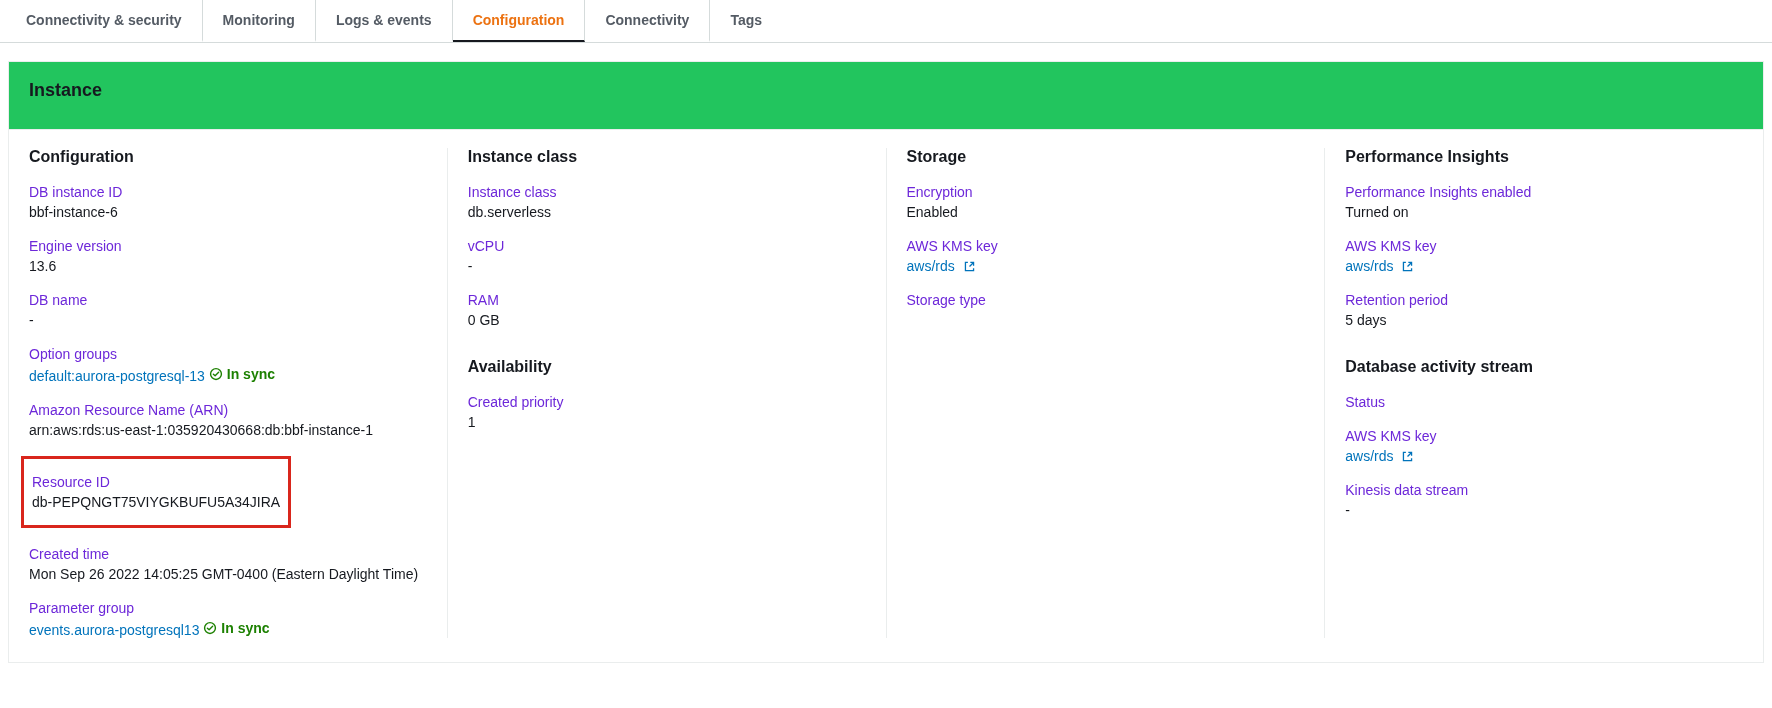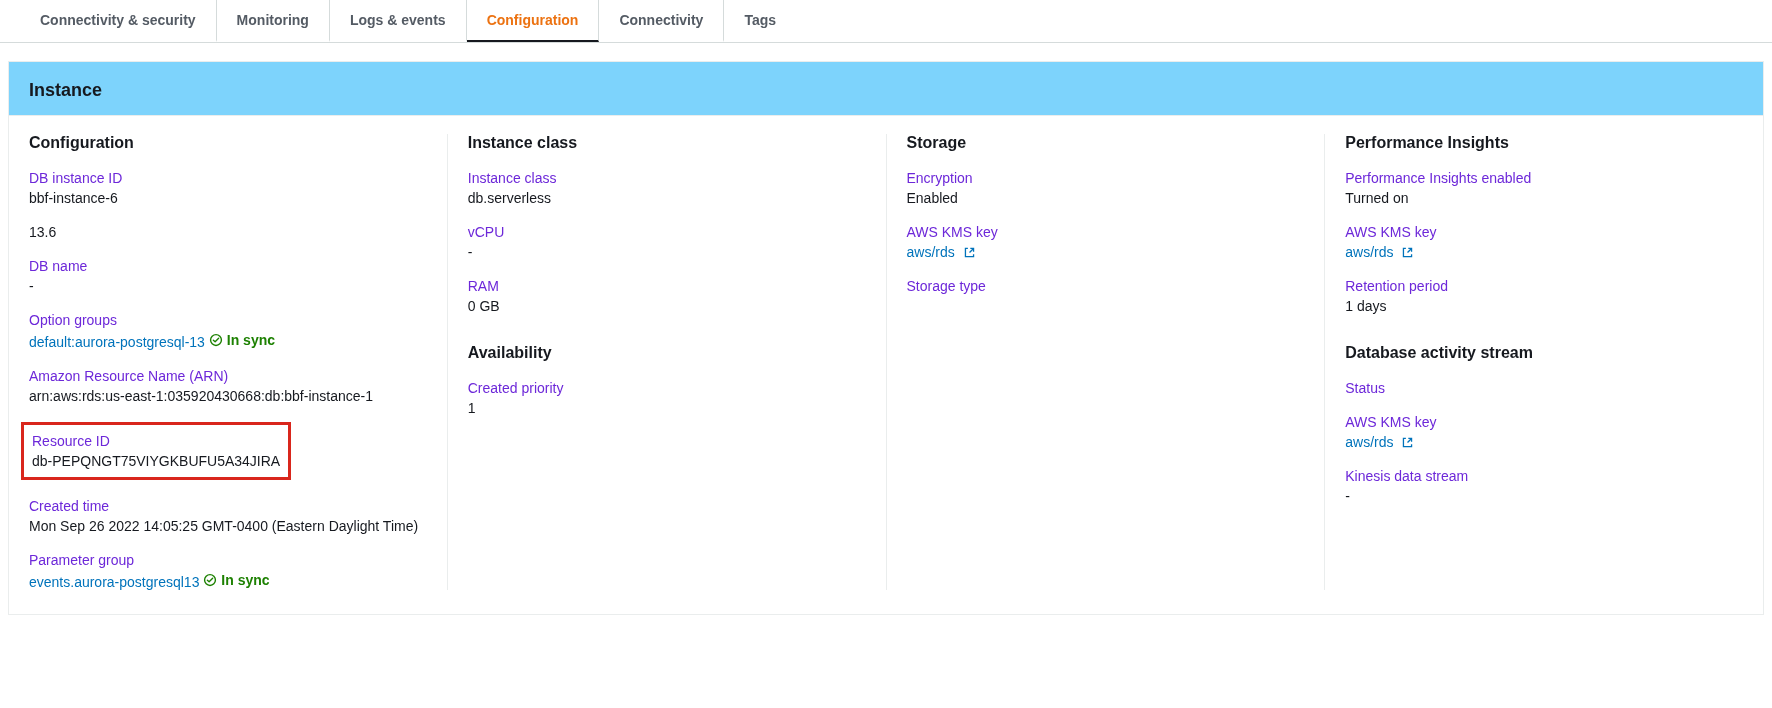--- a/index.html
+++ b/index.html
@@ -6,21 +6,21 @@
   body {
     margin: 0;
     font-family: "Amazon Ember", "Helvetica Neue", Arial, sans-serif;
     font-size: 14px;
     color: #16191f;
     background: #ffffff;
   }
   .tabs {
     display: flex;
     border-bottom: 1px solid #d5dbdb;
-    padding-left: 20px;
+    padding-left: 6px;
   }
   .tab {
     padding: 12px 20px;
     font-weight: 700;
     color: #545b64;
     cursor: pointer;
     border-right: 1px solid #d5dbdb;
     border-bottom: 2px solid transparent;
     font-size: 14px;
   }
@@ -28,23 +28,23 @@
   .tab.active {
     color: #ec7211;
     border-bottom: 2px solid #16191f;
   }
   .panel {
     margin: 18px 8px 8px 8px;
     border: 1px solid #eaeded;
     background: #ffffff;
   }
   .panel-header {
-    padding: 18px 20px 14px 20px;
+    padding: 18px 20px 28px 20px;
     border-bottom: 1px solid #eaeded;
-    background: #7dd3fc;
+    background: #22c55e;
   }
   .panel-header h2 {
     margin: 0;
     font-size: 18px;
     font-weight: 700;
     color: #16191f;
   }
   .panel-body {
     display: flex;
     padding: 18px 0 24px 0;
@@ -77,21 +77,21 @@
   .link { color: #0073bb; cursor: pointer; }
   .status-ok { color: #1d8102; font-weight: bold; }
   .inline-status { display: inline-flex; align-items: center; gap: 4px; }
   .ext-icon {
     display: inline-block;
     vertical-align: -2px;
     margin-left: 4px;
   }
   .highlight-box {
     border: 3px solid #d9261c;
-    padding: 8px 8px;
+    padding: 15px 8px;
     margin-left: -8px;
     margin-right: 8px;
     display: inline-block;
     min-width: 260px;
   }
 </style>
 </head>
 <body>
 
 <div class="tabs">
@@ -111,20 +111,21 @@
 
     <div class="col">
       <div class="section-title">Configuration</div>
 
       <div class="field">
         <div class="field-label">DB instance ID</div>
         <div class="field-value">bbf-instance-6</div>
       </div>
 
       <div class="field">
+        <div class="field-label">Engine version</div>
         <div class="field-value">13.6</div>
       </div>
 
       <div class="field">
         <div class="field-label">DB name</div>
         <div class="field-value">-</div>
       </div>
 
       <div class="field">
         <div class="field-label">Option groups</div>
@@ -238,21 +239,21 @@
           <svg class="ext-icon" width="13" height="13" viewBox="0 0 16 16" fill="none" stroke="#0073bb" stroke-width="1.6">
               <path d="M6 3H3v10h10v-3"></path>
               <path d="M9 3h4v4"></path>
               <path d="M13 3 8 8"></path>
             </svg>
         </div>
       </div>
 
       <div class="field">
         <div class="field-label">Retention period</div>
-        <div class="field-value">1 days</div>
+        <div class="field-value">5 days</div>
       </div>
 
       <div class="section-title spaced">Database activity stream</div>
 
       <div class="field">
         <div class="field-label">Status</div>
       </div>
 
       <div class="field">
         <div class="field-label">AWS KMS key</div>

